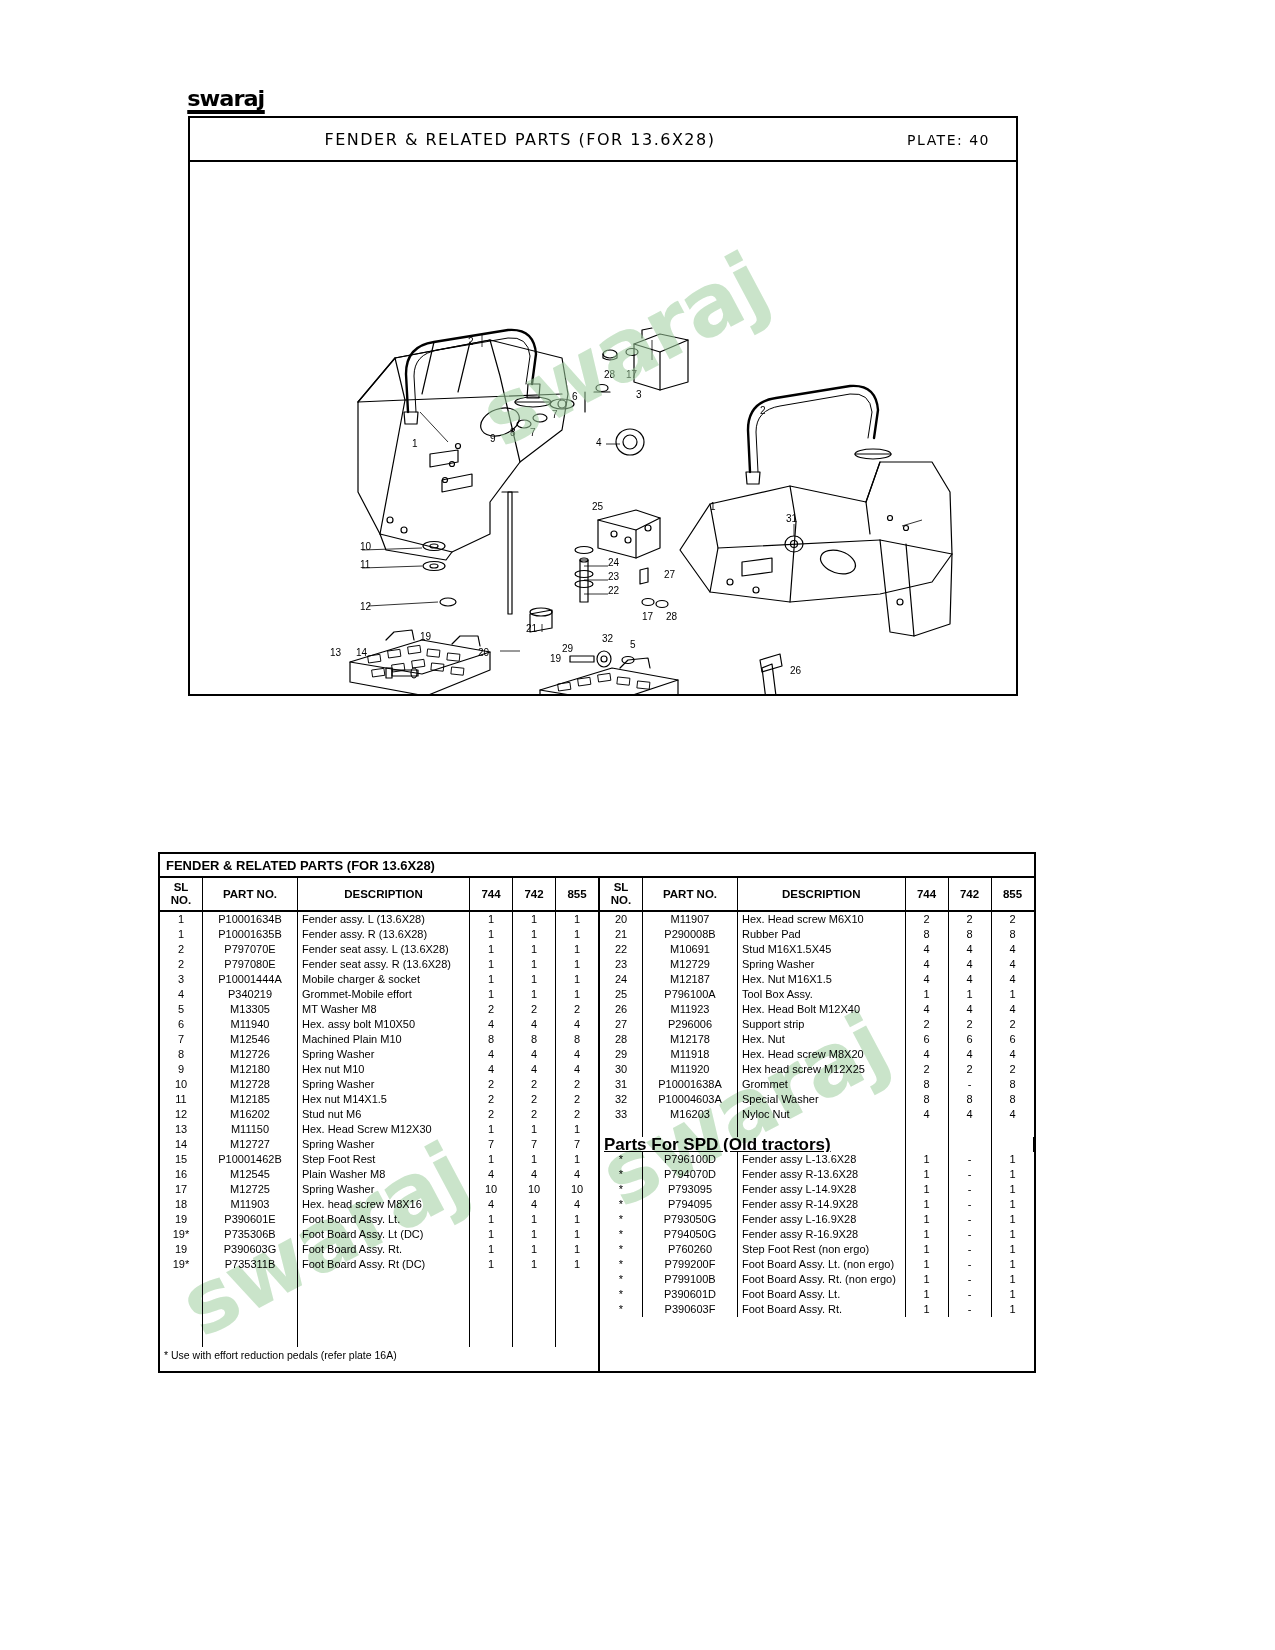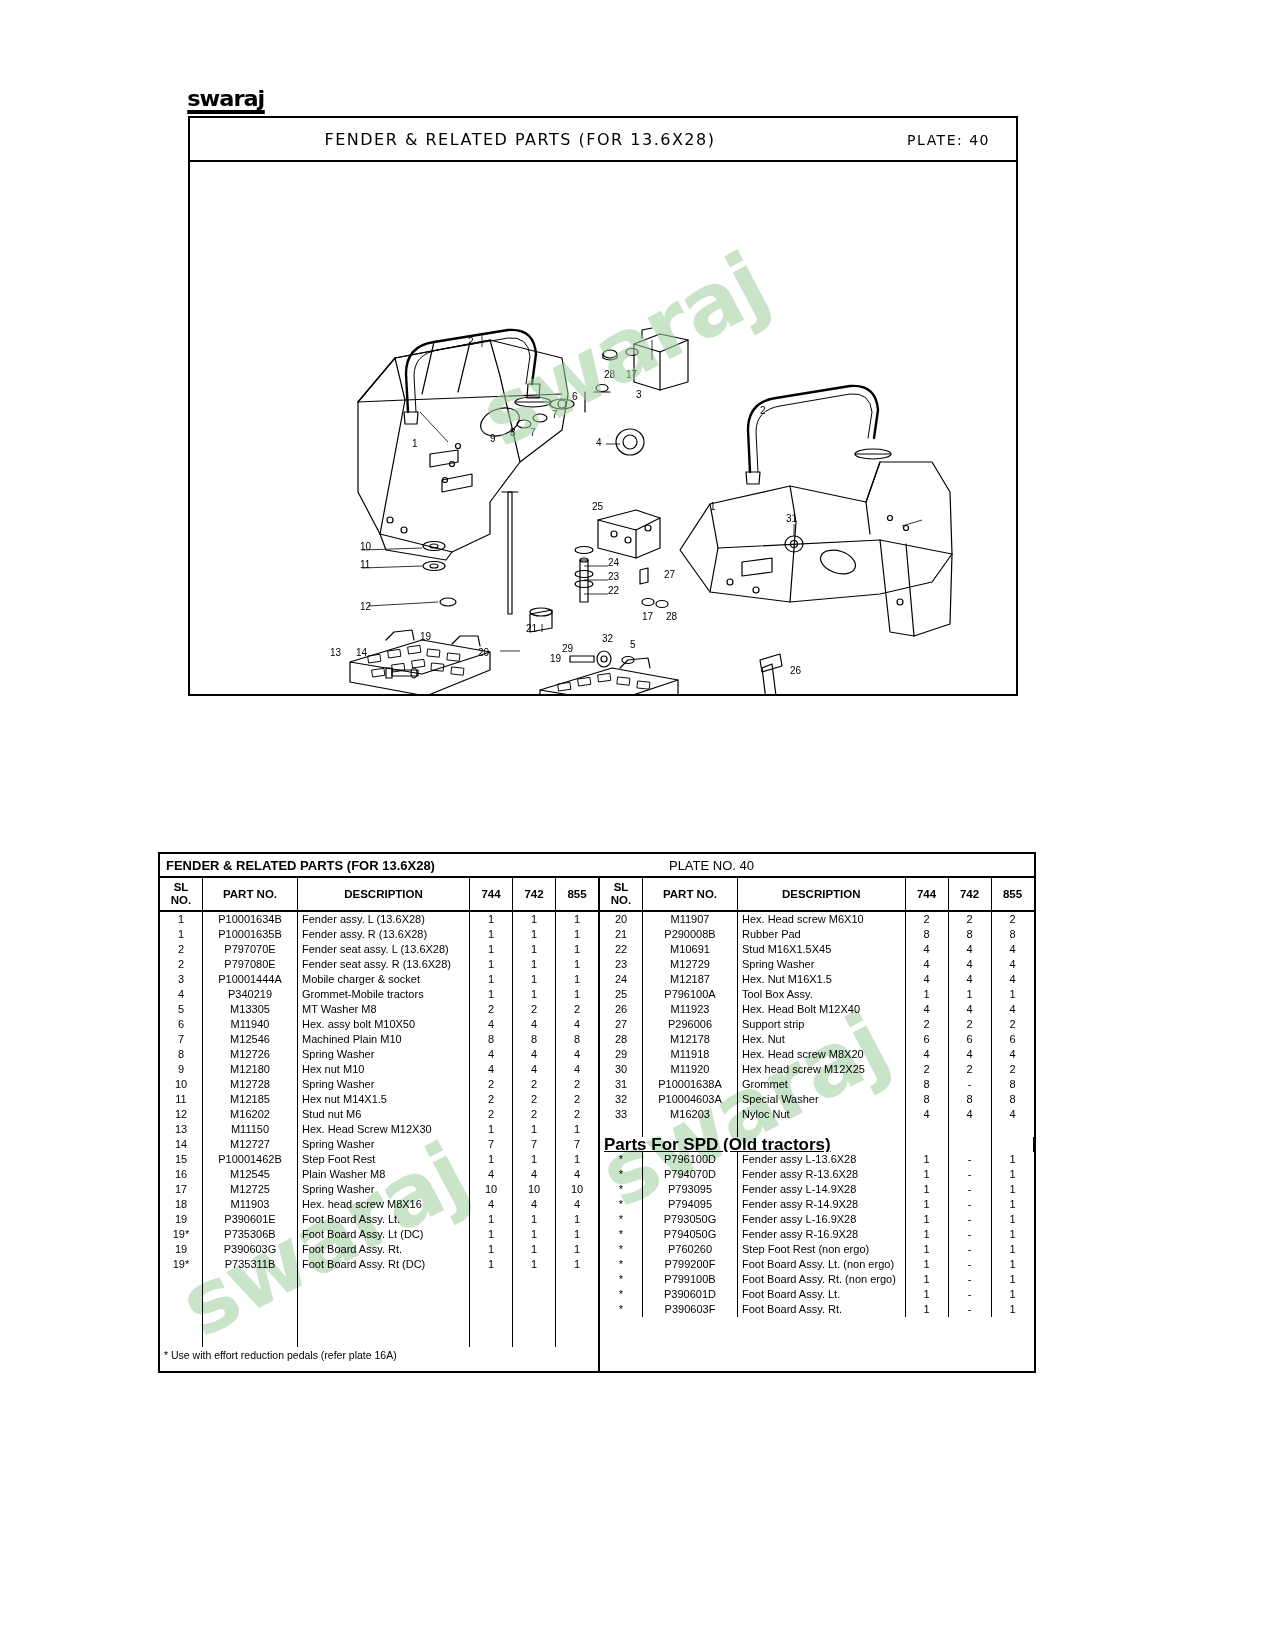--- a/index.html
+++ b/index.html
@@ -349,21 +349,20 @@
 </div>
 
 <div class="wm" id="wm1">swaraj</div>
 <div class="wm" id="wm2">swaraj</div>
 <div class="wm" id="wm3">swaraj</div>
 
 <div id="parts-table">
 
   <div id="table-caption-row">
     <div id="table-caption">FENDER &amp; RELATED PARTS (FOR 13.6X28)</div>
-    <div id="table-plate-no">PLATE NO. 40</div>
   </div>
 
   <div class="halves">
 
     <div class="half left">
       <table class="pt">
         <thead>
           <tr>
             <th class="c-sl edge-l">
               <span>SL</span><br>
@@ -413,21 +412,21 @@
               <td class="c-sl edge-l">3</td>
               <td class="c-pn">P10001444A</td>
               <td class="c-ds">Mobile charger &amp; socket</td>
               <td class="c-q">1</td>
               <td class="c-q">1</td>
               <td class="c-q edge-r">1</td>
             </tr>
             <tr>
               <td class="c-sl edge-l">4</td>
               <td class="c-pn">P340219</td>
-              <td class="c-ds">Grommet-Mobile tractors</td>
+              <td class="c-ds">Grommet-Mobile effort</td>
               <td class="c-q">1</td>
               <td class="c-q">1</td>
               <td class="c-q edge-r">1</td>
             </tr>
             <tr>
               <td class="c-sl edge-l">5</td>
               <td class="c-pn">M13305</td>
               <td class="c-ds">MT Washer M8</td>
               <td class="c-q">2</td>
               <td class="c-q">2</td>

